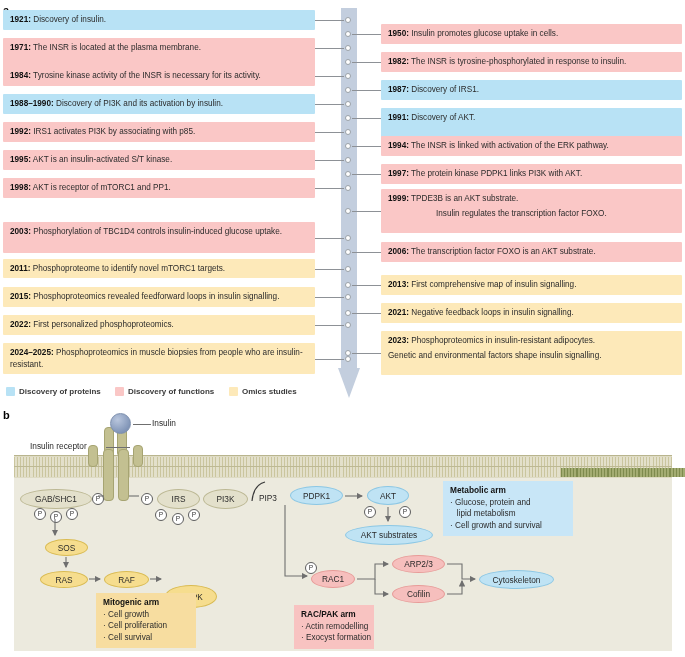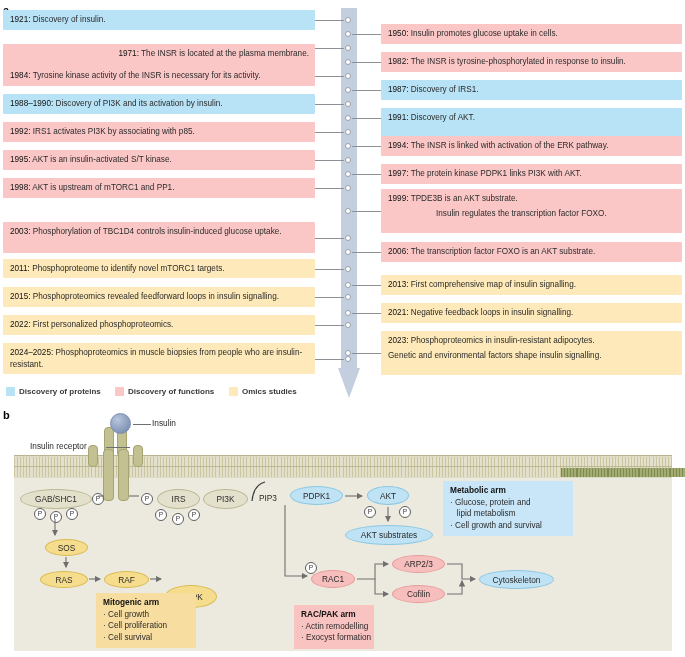--- a/index.html
+++ b/index.html
@@ -12,21 +12,21 @@
     position:absolute;font-weight:bold;font-size:11px;color:#000;
   }
   
   #panel-a{position:absolute;left:0;top:0;width:685px;height:400px;}
   .tl-box{
     position:absolute;box-sizing:border-box;
     padding:4px 6px 4px 7px;
     font-size:8.2px;line-height:11.5px;color:#2b2b2b;
     border-radius:1px;
   }
-  .tl-box .yr{font-weight:normal;color:#111;margin-top:40px;}
+  .tl-box .yr{font-weight:bold;color:#111;margin-top:40px;}
   .tl-box .sub{display:block;}
   .c-blue{background:#b8e2f5;}
   .c-pink{background:#fac7c6;}
   .c-yellow{background:#fde9b9;}
   .tl-line{position:absolute;height:1px;background:#8d9196;}
   .tl-node{
     position:absolute;width:6px;height:6px;border-radius:50%;
     background:#ffffff;border:1px solid #9aa1a8;box-sizing:border-box;
   }
   #tl-arrow{position:absolute;left:338px;top:8px;width:22px;height:390px;}
@@ -97,26 +97,26 @@
 
 <div id="panel-a">
   <span class="panel-letter" style="left:3px;top:4px;">a</span>
 
   <svg id="tl-arrow" viewBox="0 0 22 390" preserveAspectRatio="none">
     <polygon points="3,0 19,0 19,360 22,360 11,390 0,360 3,360" fill="#c3cede"></polygon>
   </svg>
 
   <div id="tl-left">
       <div class="tl-box c-blue" style="left: 3px; top: 10px; width: 312px; height: 20px;"><span class="yr">1921:</span><span> Discovery of insulin.</span></div>
-      <div class="tl-box c-pink" style="left: 3px; top: 44px; width: 312px; height: 37px; text-align: right;"><span class="yr">1971:</span><span> The INSR is located at the plasma membrane.</span></div>
+      <div class="tl-box c-pink" style="left: 3px; top: 38px; width: 312px; height: 37px;"><span class="yr">1971:</span><span> The INSR is located at the plasma membrane.</span></div>
       <div class="tl-box c-pink" style="left: 3px; top: 66px; width: 312px; height: 20px;"><span class="yr">1984:</span><span> Tyrosine kinase activity of the INSR is necessary for its activity.</span></div>
       <div class="tl-box c-blue" style="left: 3px; top: 94px; width: 312px; height: 20px;"><span class="yr">1988–1990:</span><span> Discovery of PI3K and its activation by insulin.</span></div>
       <div class="tl-box c-pink" style="left: 3px; top: 122px; width: 312px; height: 20px;"><span class="yr">1992:</span><span> IRS1 activates PI3K by associating with p85.</span></div>
       <div class="tl-box c-pink" style="left: 3px; top: 150px; width: 312px; height: 20px;"><span class="yr">1995:</span><span> AKT is an insulin-activated S/T kinase.</span></div>
-      <div class="tl-box c-pink" style="left: 3px; top: 178px; width: 312px; height: 20px;"><span class="yr">1998:</span><span> AKT is upstream of mTORC1 and PP1.</span></div>
+      <div class="tl-box c-pink" style="left: 3px; top: 178px; width: 312px; height: 20px;"><span class="yr">1998:</span><span> AKT is receptor of mTORC1 and PP1.</span></div>
       <div class="tl-box c-pink" style="left: 3px; top: 222px; width: 312px; height: 31px;"><span class="yr">2003:</span><span> Phosphorylation of TBC1D4 controls insulin-induced glucose uptake.</span></div>
       <div class="tl-box c-yellow" style="left: 3px; top: 259px; width: 312px; height: 19px;"><span class="yr">2011:</span><span> Phosphoproteome to identify novel mTORC1 targets.</span></div>
       <div class="tl-box c-yellow" style="left: 3px; top: 287px; width: 312px; height: 20px;"><span class="yr">2015:</span><span> Phosphoproteomics revealed feedforward loops in insulin signalling.</span></div>
       <div class="tl-box c-yellow" style="left: 3px; top: 315px; width: 312px; height: 20px;"><span class="yr">2022:</span><span> First personalized phosphoproteomics.</span></div>
       <div class="tl-box c-yellow" style="left: 3px; top: 343px; width: 312px; height: 31px;"><span class="yr">2024–2025:</span><span> Phosphoproteomics in muscle biopsies from people who are insulin-resistant.</span></div>
     </div>
   <div id="tl-right">
       <div class="tl-box c-pink" style="left: 381px; top: 24px; width: 301px; height: 20px;"><span class="yr">1950:</span><span> Insulin promotes glucose uptake in cells.</span></div>
       <div class="tl-box c-pink" style="left: 381px; top: 52px; width: 301px; height: 20px;"><span class="yr">1982:</span><span> The INSR is tyrosine-phosphorylated in response to insulin.</span></div>
       <div class="tl-box c-blue" style="left: 381px; top: 80px; width: 301px; height: 20px;"><span class="yr">1987:</span><span> Discovery of IRS1.</span></div>

